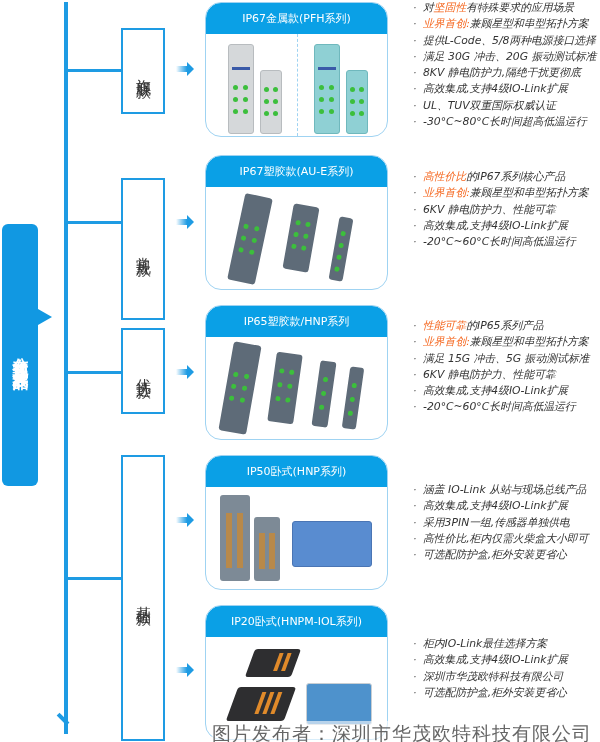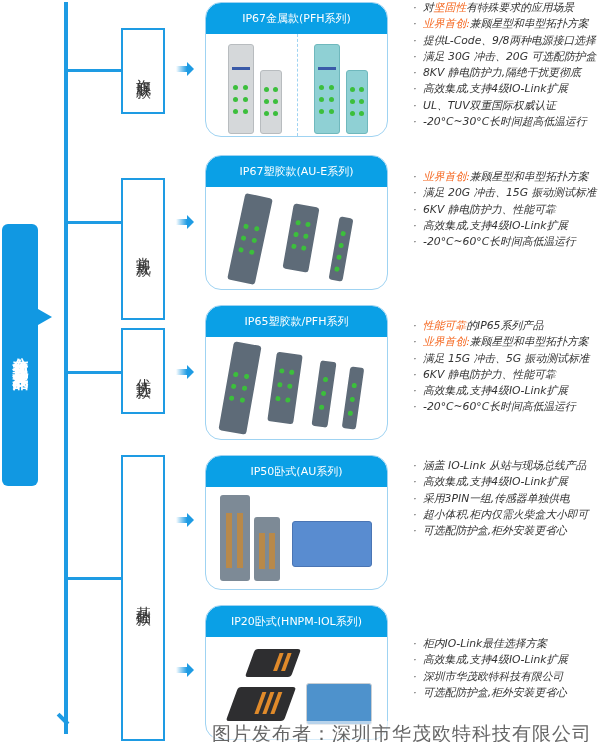--- a/index.html
+++ b/index.html
@@ -148,21 +148,21 @@
     <div class="dev" style="left:128px;top:30px;width:14px;height:64px;background:#5e6b78;transform:rotate(10deg);">
       <div class="port" style="left:4px;top:14px"></div>
         <div class="port" style="left:4px;top:26px"></div>
       <div class="port" style="left:4px;top:38px"></div>
         <div class="port" style="left:4px;top:50px"></div>
     </div>
   </div>
 </div>
 
 <div class="abs card" style="top:305px;height:133px;">
-  <div class="card-head">IP65塑胶款/PFH系列</div>
+  <div class="card-head">IP65塑胶款/HNP系列</div>
   <div class="card-body">
     <div class="dev" style="left:20px;top:6px;width:28px;height:90px;background:#5e6b78;transform:rotate(10deg);">
       <div class="port" style="left:5px;top:30px"></div>
         <div class="port" style="left:16px;top:30px"></div>
       <div class="port" style="left:5px;top:42px"></div>
         <div class="port" style="left:16px;top:42px"></div>
       <div class="port" style="left:5px;top:54px"></div>
         <div class="port" style="left:16px;top:54px"></div>
     </div>
     <div class="dev" style="left:66px;top:16px;width:26px;height:70px;background:#5e6b78;transform:rotate(8deg);">
@@ -180,21 +180,21 @@
     </div>
     <div class="dev" style="left:140px;top:30px;width:14px;height:62px;background:#5e6b78;transform:rotate(8deg);">
       <div class="port" style="left:4px;top:16px"></div>
         <div class="port" style="left:4px;top:30px"></div>
         <div class="port" style="left:4px;top:44px"></div>
     </div>
   </div>
 </div>
 
 <div class="abs card" style="top:455px;height:133px;">
-  <div class="card-head">IP50卧式(AU系列)</div>
+  <div class="card-head">IP50卧式(HNP系列)</div>
   <div class="card-body">
     <div class="dev" style="left:14px;top:8px;width:30px;height:86px;background:#7d8a96;">
       <div class="lbl" style="left:6px;top:18px;width:6px;height:55px;background:#b8894a"></div>
       <div class="lbl" style="left:17px;top:18px;width:6px;height:55px;background:#b8894a"></div>
     </div>
     <div class="dev" style="left:48px;top:30px;width:26px;height:64px;background:#7d8a96;">
       <div class="lbl" style="left:5px;top:16px;width:6px;height:36px;background:#b8894a"></div>
       <div class="lbl" style="left:15px;top:16px;width:6px;height:36px;background:#b8894a"></div>
     </div>
     <div class="dev" style="left:86px;top:34px;width:78px;height:44px;background:#3d78c8;opacity:0.85;border:1px solid #2b5ea8;"></div>
@@ -214,56 +214,56 @@
       <div class="lbl" style="left:42px;top:5px;width:4px;height:22px;background:#e08a2a"></div>
     </div>
     <div class="dev" style="left:100px;top:46px;width:64px;height:40px;background:#2f7fc4;opacity:0.85;border:1px solid #bfc6cc;"></div>
   </div>
 </div>
 
 <div class="abs feat" style="top:0px;">
   <ul>
     <li><span class="dot">·</span><span>对</span><span class="hl">坚固性</span><span>有特殊要求的应用场景</span></li>
     <li><span class="dot">·</span><span class="hl">业界首创:</span><span>兼顾星型和串型拓扑方案</span></li>
-    <li><span class="dot">·</span><span>提供L-Code、9/8两种电源接口选择</span></li>
-    <li><span class="dot">·</span><span>满足 30G 冲击、20G 可选配防护盒</span></li>
+    <li><span class="dot">·</span><span>提供L-Code、5/8两种电源接口选择</span></li>
+    <li><span class="dot">·</span><span>满足 30G 冲击、20G 振动测试标准</span></li>
     <li><span class="dot">·</span><span>8KV 静电防护力,隔绝干扰更彻底</span></li>
     <li><span class="dot">·</span><span>高效集成,支持4级IO-Link扩展</span></li>
     <li><span class="dot">·</span><span>UL、TUV双重国际权威认证</span></li>
-    <li><span class="dot">·</span><span>-20°C~30°C长时间超高低温运行</span></li>
+    <li><span class="dot">·</span><span>-30°C~80°C长时间超高低温运行</span></li>
   </ul>
 </div>
 
 <div class="abs feat" style="top:169px;">
   <ul>
+    <li><span class="dot">·</span><span class="hl">高性价比</span><span>的IP67系列核心产品</span></li>
     <li><span class="dot">·</span><span class="hl">业界首创:</span><span>兼顾星型和串型拓扑方案</span></li>
-    <li><span class="dot">·</span><span>满足 20G 冲击、15G 振动测试标准</span></li>
     <li><span class="dot">·</span><span>6KV 静电防护力、性能可靠</span></li>
     <li><span class="dot">·</span><span>高效集成,支持4级IO-Link扩展</span></li>
     <li><span class="dot">·</span><span>-20°C~60°C长时间高低温运行</span></li>
   </ul>
 </div>
 
 <div class="abs feat" style="top:318px;">
   <ul>
     <li><span class="dot">·</span><span class="hl">性能可靠</span><span>的IP65系列产品</span></li>
     <li><span class="dot">·</span><span class="hl">业界首创:</span><span>兼顾星型和串型拓扑方案</span></li>
     <li><span class="dot">·</span><span>满足 15G 冲击、5G 振动测试标准</span></li>
     <li><span class="dot">·</span><span>6KV 静电防护力、性能可靠</span></li>
     <li><span class="dot">·</span><span>高效集成,支持4级IO-Link扩展</span></li>
     <li><span class="dot">·</span><span>-20°C~60°C长时间高低温运行</span></li>
   </ul>
 </div>
 
-<div class="abs feat" style="top:458px;">
+<div class="abs feat" style="top:482px;">
   <ul>
     <li><span class="dot">·</span><span>涵盖 IO-Link 从站与现场总线产品</span></li>
     <li><span class="dot">·</span><span>高效集成,支持4级IO-Link扩展</span></li>
     <li><span class="dot">·</span><span>采用3PIN一组,传感器单独供电</span></li>
-    <li><span class="dot">·</span><span>超小体积,柜内仅需火柴盒大小即可</span></li>
+    <li><span class="dot">·</span><span>高性价比,柜内仅需火柴盒大小即可</span></li>
     <li><span class="dot">·</span><span>可选配防护盒,柜外安装更省心</span></li>
   </ul>
 </div>
 
 <div class="abs feat" style="top:636px;">
   <ul>
     <li><span class="dot">·</span><span>柜内IO-Link最佳选择方案</span></li>
     <li><span class="dot">·</span><span>高效集成,支持4级IO-Link扩展</span></li>
     <li><span class="dot">·</span><span>深圳市华茂欧特科技有限公司</span></li>
     <li><span class="dot">·</span><span>可选配防护盒,柜外安装更省心</span></li>

